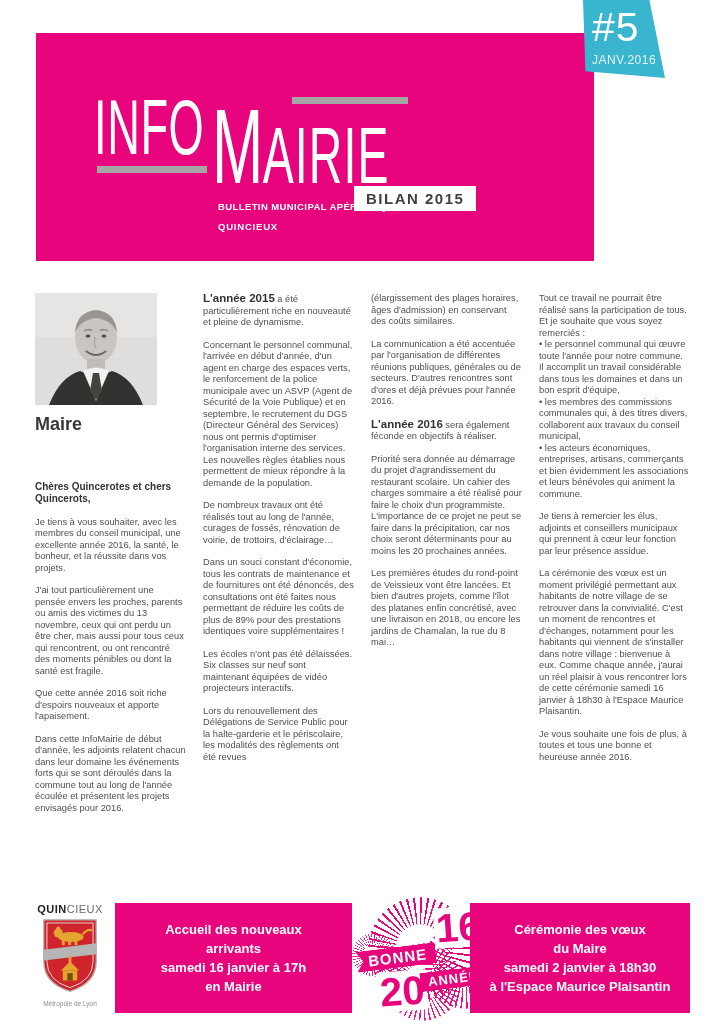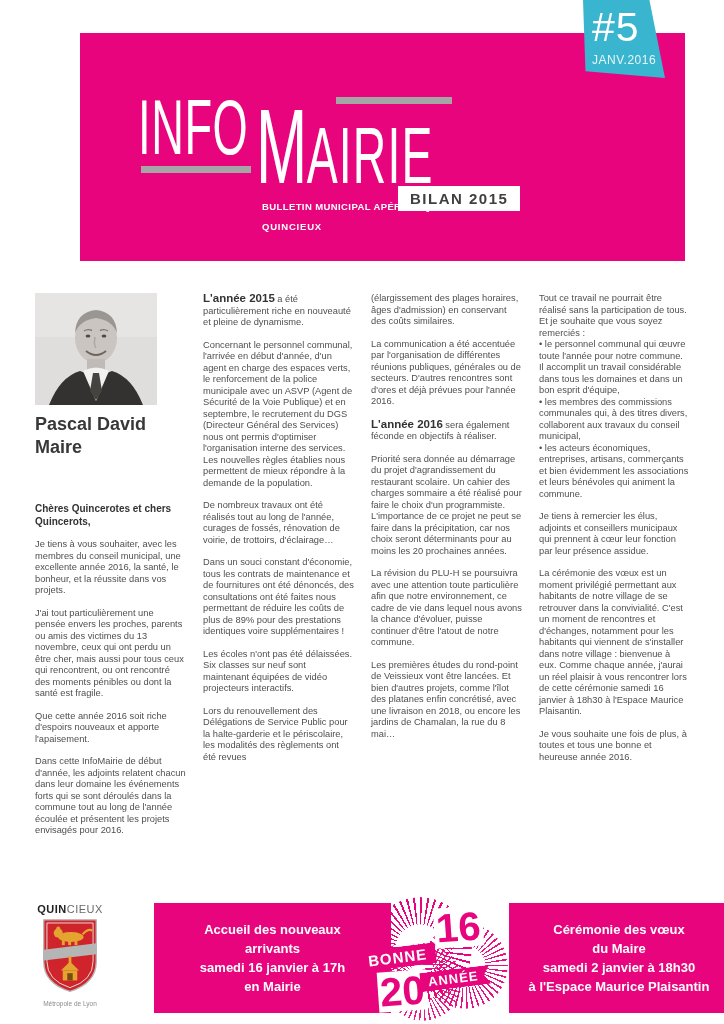--- a/index.html
+++ b/index.html
@@ -6,21 +6,21 @@
     --pink:#e7047d; --teal:#3ab5d0; --bar-gray:#a5a5a5; --badge-text:#404040;
     --body-text:#4f4f4f; --heading-text:#333333; --crest-red:#cf242b;
     --crest-gold:#e3a52f; --crest-band:#b5b5b5; --logo-gray:#8c8c8c;
   }
   *{box-sizing:border-box; margin:0; padding:0;}
   html,body{background:#ffffff;}
   body{font-family:"Liberation Sans", sans-serif;}
   .page{position:relative; width:724px; height:1024px; background:#fff; overflow:hidden;}
 
   
-  .masthead{position:absolute; left:36px; top:33px; width:605px; height:228px; background:var(--pink);margin-left:44px;}
+  .masthead{position:absolute; left:36px; top:33px; width:558px; height:228px; background:var(--pink);}
   .issue-ribbon{position:absolute; left:583px; top:0; width:82px; height:82px; background:var(--teal);
     clip-path:polygon(0 0, 81% 0, 100% 95%, 3% 87%); z-index:5; color:#fff;}
   .issue-number{position:absolute; left:9px; top:4px; font-size:41px; font-weight:400; letter-spacing:1px;}
   .issue-date{position:absolute; left:9px; top:53px; font-size:12px; color:rgba(255,255,255,.88); letter-spacing:.5px;}
 
   .mh-info{position:absolute; left:58px; top:55px; color:#fff; font-size:78px; line-height:1;
     transform:scaleX(0.58); transform-origin:left top; letter-spacing:1px;}
   .mh-bar{position:absolute; background:var(--bar-gray);}
   .mh-bar-info{left:61px; top:133px; width:110px; height:7px;}
   .mh-bar-mairie{left:256px; top:64px; width:116px; height:7px;}
@@ -50,21 +50,21 @@
   .footer{position:absolute; left:30px; top:901px; width:660px; height:115px;}
   .logo-block{position:absolute; left:0; top:2px; width:80px; text-align:center;}
   .logo-name{font-size:11px; letter-spacing:.5px; color:#222;}
   .logo-name b{font-weight:700;}
   .logo-name span{color:#6a6a6a; font-weight:400;}
   .logo-crest{margin:3px auto 2px auto; width:58px; height:76px;}
   .logo-caption{font-size:6.5px; color:var(--logo-gray);}
 
   .event-box{position:absolute; top:2px; height:110px; background:var(--pink); color:#fff;
     display:flex; flex-direction:column; justify-content:center; text-align:center;
-    font-weight:700; font-size:13px; line-height:19px;margin-left:39px;}
+    font-weight:700; font-size:13px; line-height:19px;}
   .event-1{left:85px; width:237px;}
   .event-2{left:440px; width:220px;}
 
   .newyear{position:absolute; left:328px; top:-4px; width:140px; height:122px;}
   .burst{position:absolute; border-radius:50%;
     background:repeating-conic-gradient(var(--pink) 0deg 2.4deg, transparent 2.4deg 8deg);
     -webkit-mask:radial-gradient(circle, transparent 0 33%, #000 34% 70%, transparent 71%);
     mask:radial-gradient(circle, transparent 0 33%, #000 34% 70%, transparent 71%);}
   .burst-1{left:10px; top:0;  width:104px; height:104px;}
   .burst-2{left:64px; top:26px; width:86px; height:86px; opacity:.95;}
@@ -118,21 +118,20 @@
           <path d="M65,37.5 q4,-2 8,0.5" stroke="#7c7873" stroke-width="1.4" fill="none"></path>
           <path d="M60,44 q-1.5,8 1,11" stroke="#aba6a0" stroke-width="1.4" fill="none"></path>
           <path d="M51,58 Q61,66 71,58" stroke="#6b6560" stroke-width="2" fill="none"></path>
           <rect x="52" y="66" width="18" height="13" fill="#c0bbb6"></rect>
           <path d="M14,112 Q25,84 45,78 L61,84 L77,78 Q97,84 108,112 Z" fill="#343230"></path>
           <path d="M48,78 L61,108 L74,78 Q61,71 48,78 Z" fill="#f2f1ef"></path>
           <path d="M58,80 h6 l3,18 -6,9 -6,-9 Z" fill="#45433f"></path>
         </svg>
       </div>
       <div class="mayor-name">
-        <div>Pascal David</div>
         <div>Maire</div>
       </div>
       <div class="salutation">Chères Quincerotes et chers Quincerots,</div>
       <p>Je tiens à vous souhaiter, avec les membres du conseil municipal, une excellente année 2016, la santé, le bonheur, et la réussite dans vos projets.</p>
       <p>J'ai tout particulièrement une pensée envers les proches, parents ou amis des victimes du 13 novembre, ceux qui ont perdu un être cher, mais aussi pour tous ceux qui rencontrent, ou ont rencontré des moments pénibles ou dont la santé est fragile.</p>
       <p>Que cette année 2016 soit riche d'espoirs nouveaux et apporte l'apaisement.</p>
       <p>Dans cette InfoMairie de début d'année, les adjoints relatent chacun dans leur domaine les événements forts qui se sont déroulés dans la commune tout au long de l'année écoulée et présentent les projets envisagés pour 2016.</p>
     </div>
 
     <div class="col">
@@ -142,21 +141,20 @@
       <p>Dans un souci constant d'économie, tous les contrats de maintenance et de fournitures ont été dénoncés, des consultations ont été faites nous permettant de réduire les coûts de plus de 89% pour des prestations identiques voire supplémentaires !</p>
       <p>Les écoles n'ont pas été délaissées. Six classes sur neuf sont maintenant équipées de vidéo projecteurs interactifs.</p>
       <p>Lors du renouvellement des Délégations de Service Public pour la halte-garderie et le périscolaire, les modalités des règlements ont été revues</p>
     </div>
 
     <div class="col">
       <p>(élargissement des plages horaires, âges d'admission) en conservant des coûts similaires.</p>
       <p>La communication a été accentuée par l'organisation de différentes réunions publiques, générales ou de secteurs. D'autres rencontres sont d'ores et déjà prévues pour l'année 2016.</p>
       <p class="lead"><b>L'année 2016</b><span> sera également féconde en objectifs à réaliser.</span></p>
       <p>Priorité sera donnée au démarrage du projet d'agrandissement du restaurant scolaire. Un cahier des charges sommaire a été réalisé pour faire le choix d'un programmiste. L'importance de ce projet ne peut se faire dans la précipitation, car nos choix seront déterminants pour au moins les 20 prochaines années.</p>
-      <p>La révision du PLU-H se poursuivra avec une attention toute particulière afin que notre environnement, ce cadre de vie dans lequel nous avons la chance d'évoluer, puisse continuer d'être l'atout de notre commune.</p>
       <p>Les premières études du rond-point de Veissieux vont être lancées. Et bien d'autres projets, comme l'îlot des platanes enfin concrétisé, avec une livraison en 2018, ou encore les jardins de Chamalan, la rue du 8 mai…</p>
     </div>
 
     <div class="col">
       <p class="tight">Tout ce travail ne pourrait être réalisé sans la participation de tous. Et je souhaite que vous soyez remerciés :</p>
       <p class="tight">• le personnel communal qui œuvre toute l'année pour notre commune. Il accomplit un travail considérable dans tous les domaines et dans un bon esprit d'équipe,</p>
       <p class="tight">• les membres des commissions communales qui, à des titres divers, collaborent aux travaux du conseil municipal,</p>
       <p class="tight-last">• les acteurs économiques, entreprises, artisans, commerçants et bien évidemment les associations et leurs bénévoles qui animent la commune.</p>
       <p>Je tiens à remercier les élus,  adjoints et conseillers municipaux qui prennent à cœur leur fonction par leur présence assidue.</p>
       <p>La cérémonie des vœux est un moment privilégié permettant aux habitants de notre village de se retrouver dans la convivialité. C'est un moment de rencontres et d'échanges, notamment pour les habitants qui viennent de s'installer dans notre village : bienvenue à eux. Comme chaque année, j'aurai un réel plaisir à vous rencontrer lors de cette cérémonie samedi 16 janvier à 18h30 à l'Espace Maurice Plaisantin.</p>

